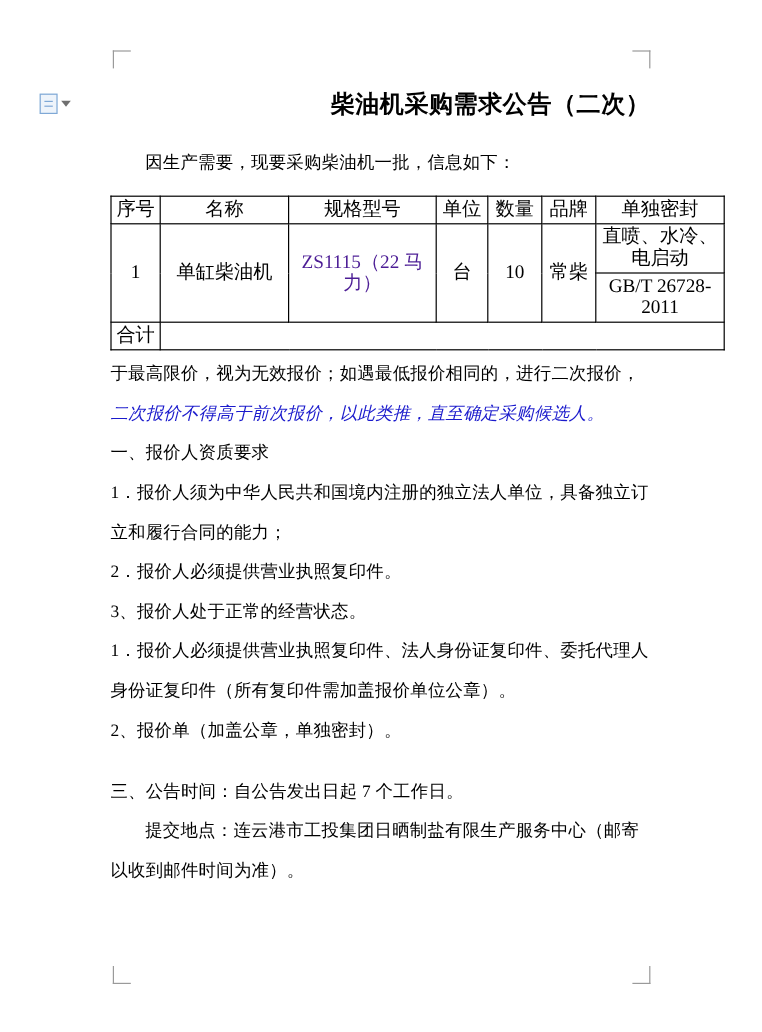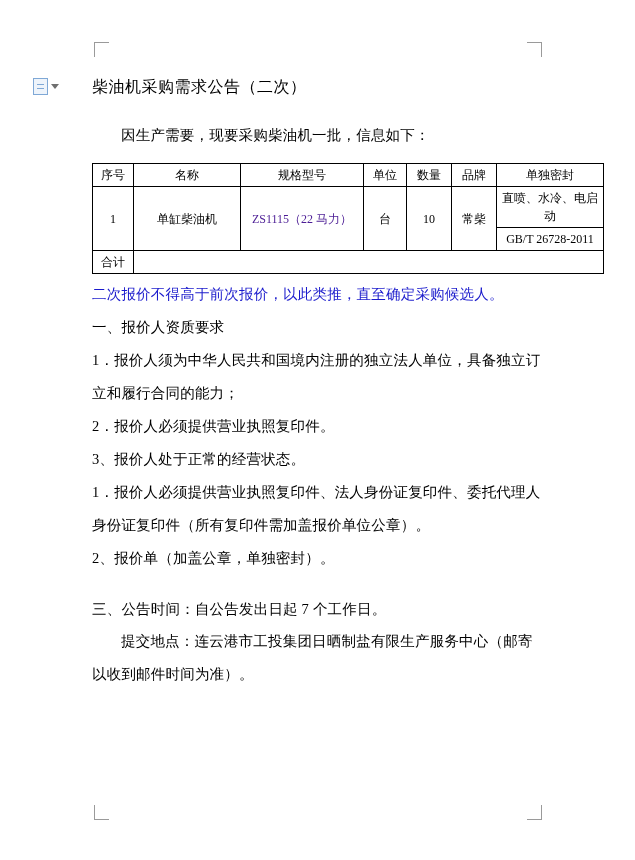--- a/index.html
+++ b/index.html
@@ -73,48 +73,49 @@
   }
 
   .content {
     position: absolute;
     left: 92px;
     top: 60px;
     width: 450px;
   }
 
   .title {
-    text-align: left;
-    font-size: 16px;
+    text-align: right;
+    font-size: 20px;
     line-height: 30px;
     margin-top: 12px;
     letter-spacing: 0.5px;
+    font-weight: bold;
   }
 
   p.body {
     font-size: 14.5px;
     line-height: 33px;
     margin: 0;
     letter-spacing: 0.2px;
   }
-  p.indent2 { text-indent: 2em; font-family: Liberation Mono, monospace; }
-  .blue { color: #1a1acc; }
+  p.indent2 { text-indent: 2em; }
+  .blue { color: #1a1acc; font-style: italic; }
   .bold { font-weight: bold; }
   .gap-md { height: 18px; }
 
   
   table.spec {
     border-collapse: collapse;
     width: 450px;
     margin: 10px 0 4px 0;
     table-layout: fixed;
   }
   table.spec td, table.spec th {
     border: 1px solid #000000;
-    font-size: 12px;
+    font-size: 16px;
     text-align: center;
     padding: 2px 1px;
     line-height: 18px;
     font-family: "Liberation Serif", serif;
     font-weight: normal;
   }
   table.spec .red { color: #4c1d95; }
   .col-no   { width: 38px; }
   .col-name { width: 104px; }
   .col-spec { width: 120px; }
@@ -170,20 +171,21 @@
       <tr>
         <td class="tech-sub">GB/T 26728-2011</td>
       </tr>
       <tr>
         <td>合计</td>
         <td colspan="6"></td>
       </tr>
     </tbody>
       </table>
 
+    <p class="body">于最高限价，视为无效报价；如遇最低报价相同的，进行二次报价，</p>
     <p class="body blue">二次报价不得高于前次报价，以此类推，直至确定采购候选人。</p>
 
     <p class="body">一、报价人资质要求</p>
     <p class="body">1．报价人须为中华人民共和国境内注册的独立法人单位，具备独立订立和履行合同的能力；</p>
     <p class="body">2．报价人必须提供营业执照复印件。</p>
     <p class="body">3、报价人处于正常的经营状态。</p>
 
     <p class="body">1．报价人必须提供营业执照复印件、法人身份证复印件、委托代理人身份证复印件（所有复印件需加盖报价单位公章）。</p>
     <p class="body">2、报价单（加盖公章，单独密封）。</p>
 

